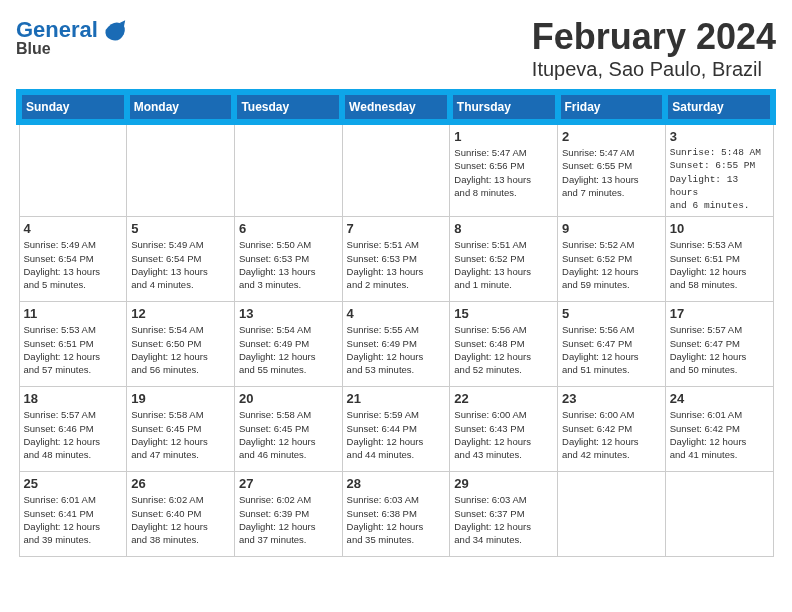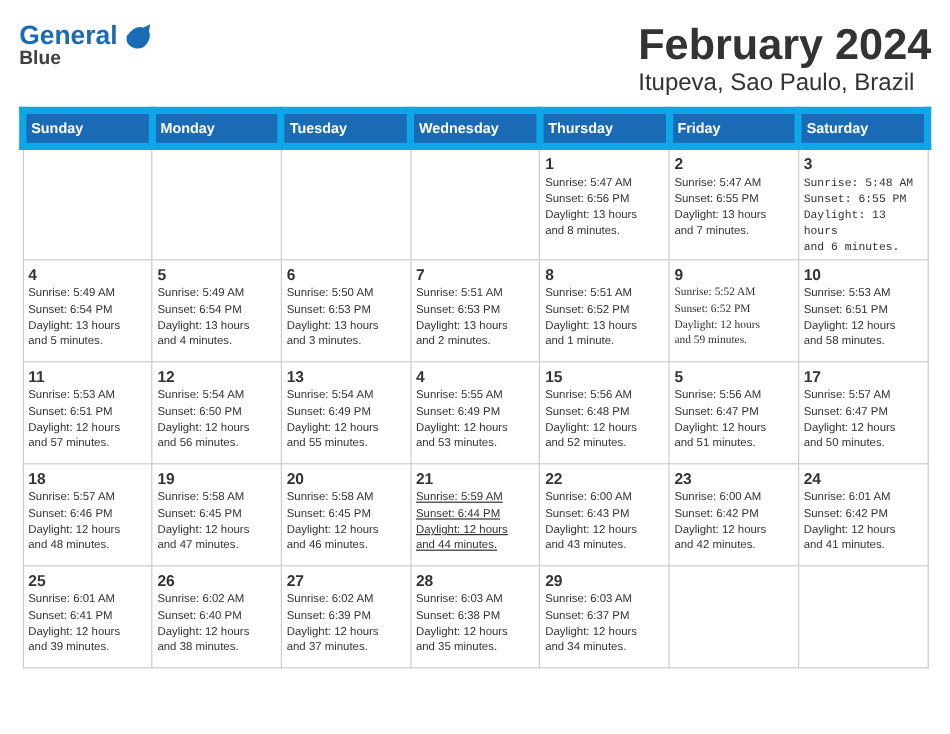--- a/index.html
+++ b/index.html
@@ -176,21 +176,21 @@
         </td>
         <td>
           <div class="day-number">8</div>
           <div class="day-info" style="white-space: pre-line;">Sunrise: 5:51 AM
 Sunset: 6:52 PM
 Daylight: 13 hours
 and 1 minute.</div>
         </td>
         <td>
           <div class="day-number">9</div>
-          <div class="day-info" style="white-space: pre-line; font-family: Liberation Serif, serif;">Sunrise: 5:52 AM
+          <div class="day-info" style="white-space: pre-line;">Sunrise: 5:52 AM
 Sunset: 6:52 PM
 Daylight: 12 hours
 and 59 minutes.</div>
         </td>
         <td>
           <div class="day-number">10</div>
           <div class="day-info" style="white-space: pre-line;">Sunrise: 5:53 AM
 Sunset: 6:51 PM
 Daylight: 12 hours
 and 58 minutes.</div>
@@ -264,21 +264,21 @@
         </td>
         <td>
           <div class="day-number">20</div>
           <div class="day-info" style="white-space: pre-line;">Sunrise: 5:58 AM
 Sunset: 6:45 PM
 Daylight: 12 hours
 and 46 minutes.</div>
         </td>
         <td>
           <div class="day-number">21</div>
-          <div class="day-info" style="white-space: pre-line; text-decoration: underline;">Sunrise: 5:59 AM
+          <div class="day-info" style="white-space: pre-line;">Sunrise: 5:59 AM
 Sunset: 6:44 PM
 Daylight: 12 hours
 and 44 minutes.</div>
         </td>
         <td>
           <div class="day-number">22</div>
           <div class="day-info" style="white-space: pre-line;">Sunrise: 6:00 AM
 Sunset: 6:43 PM
 Daylight: 12 hours
 and 43 minutes.</div>

